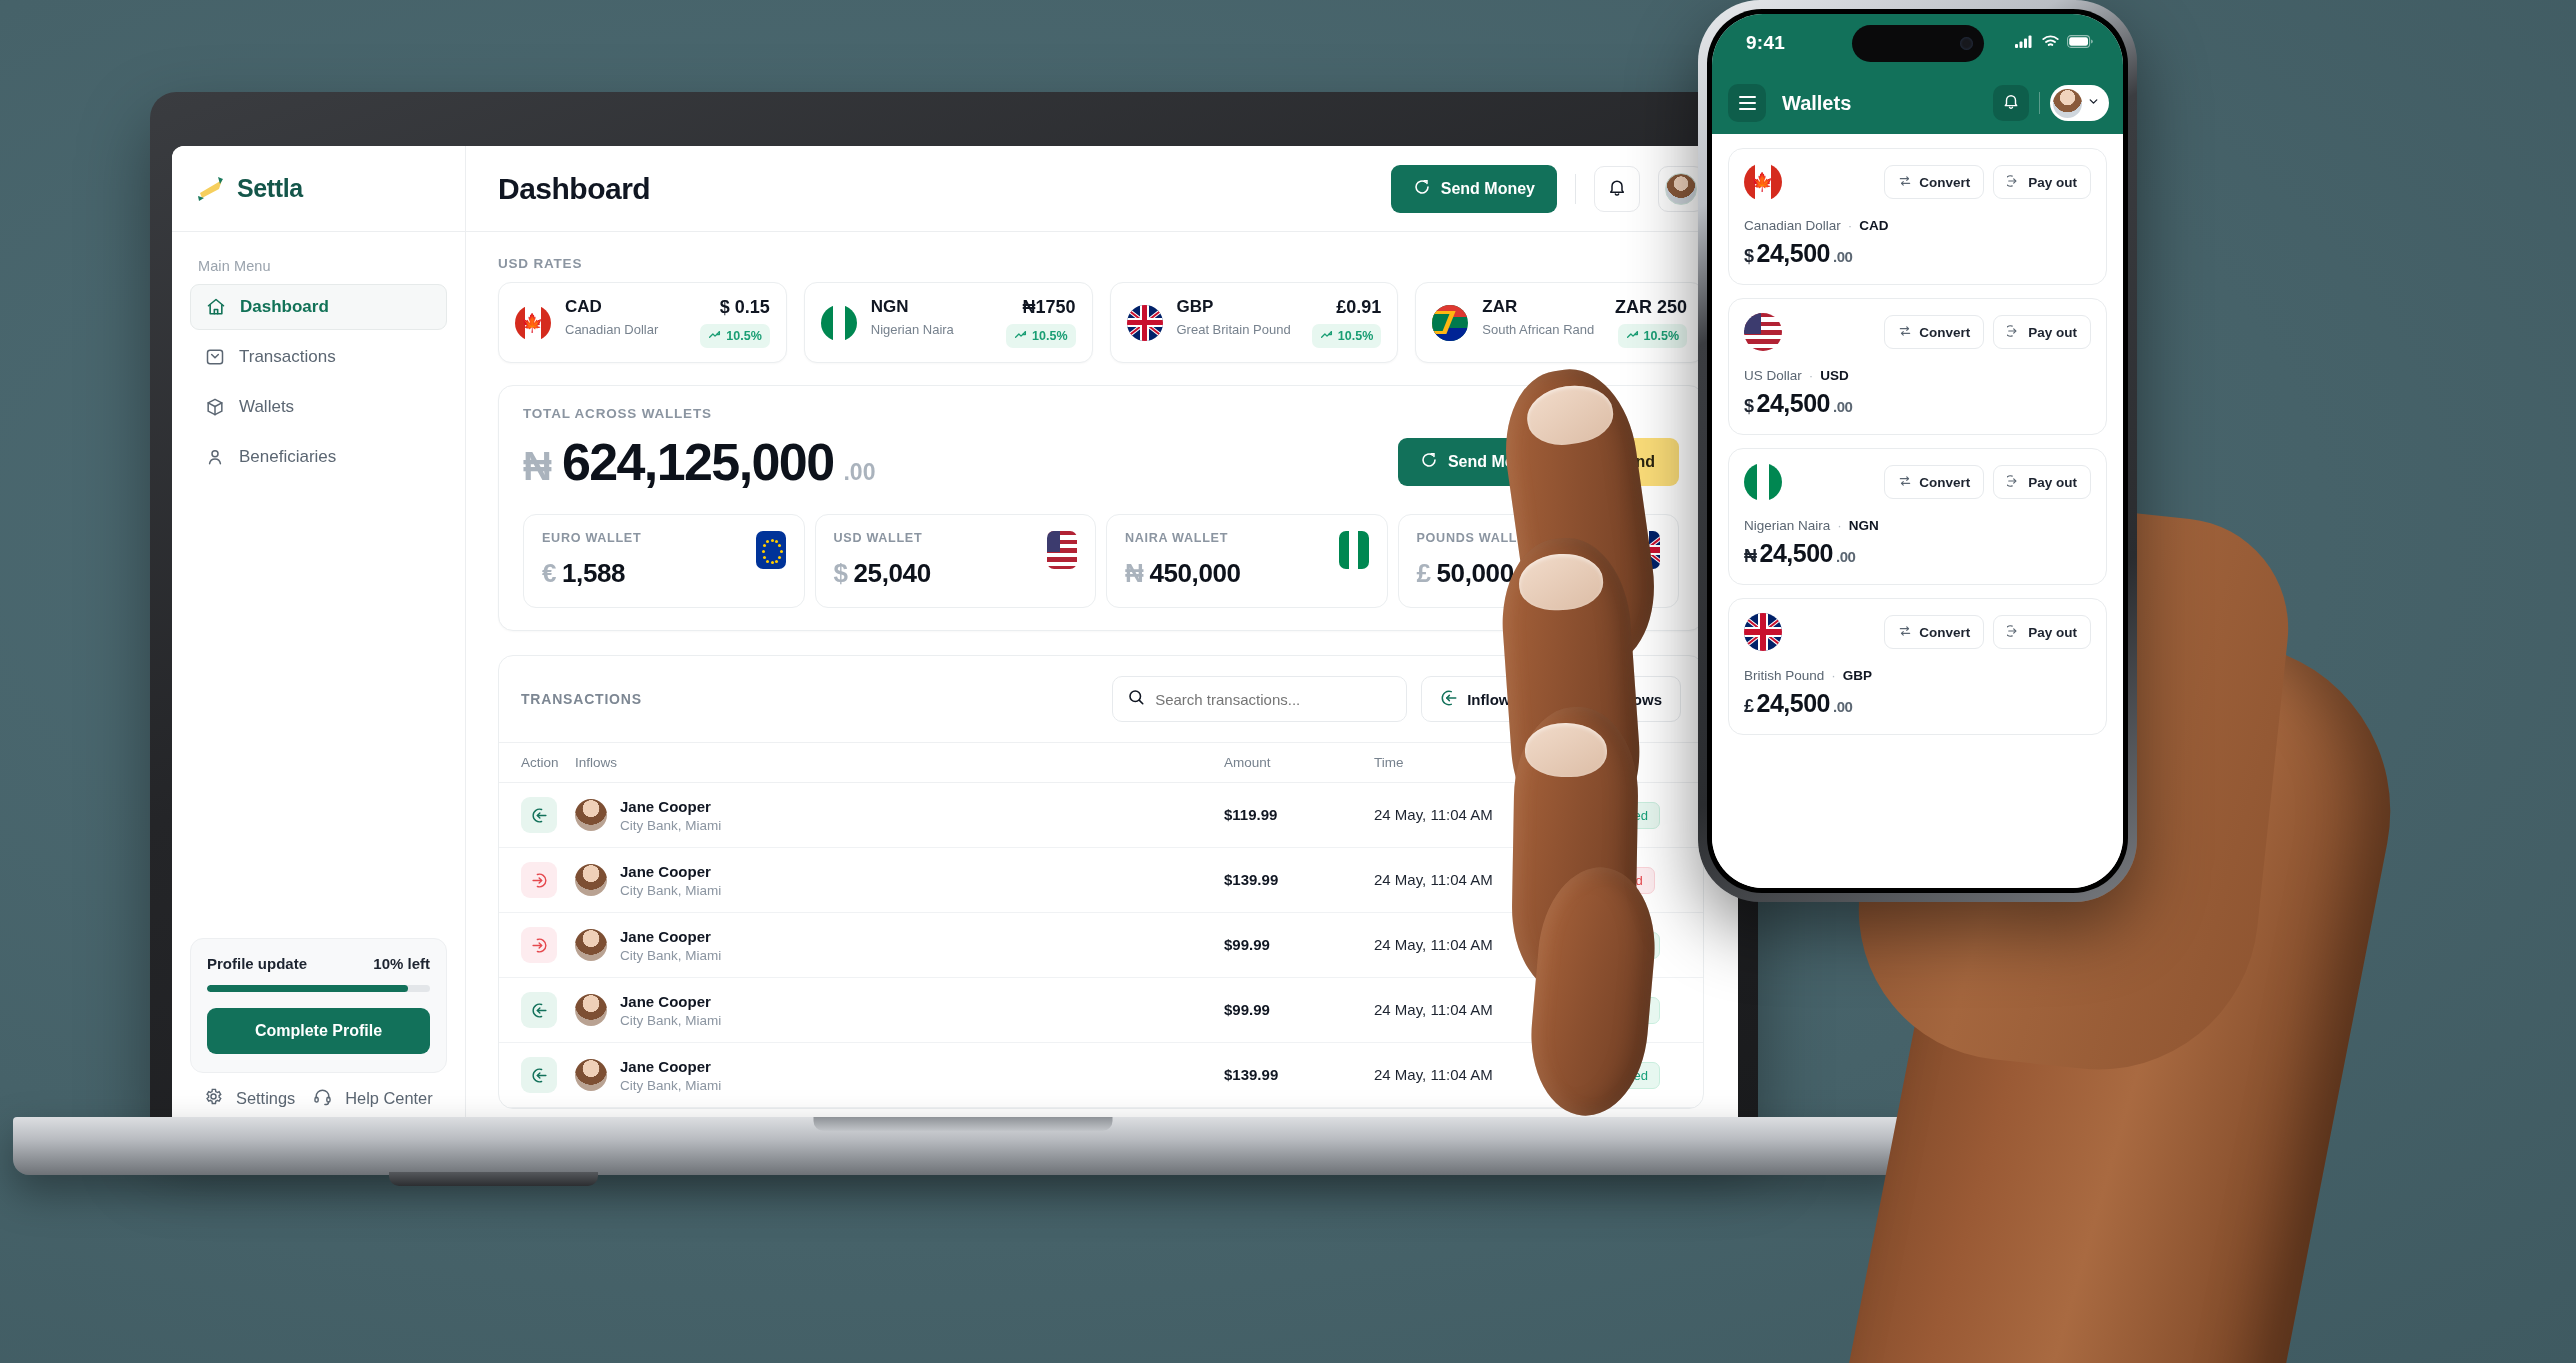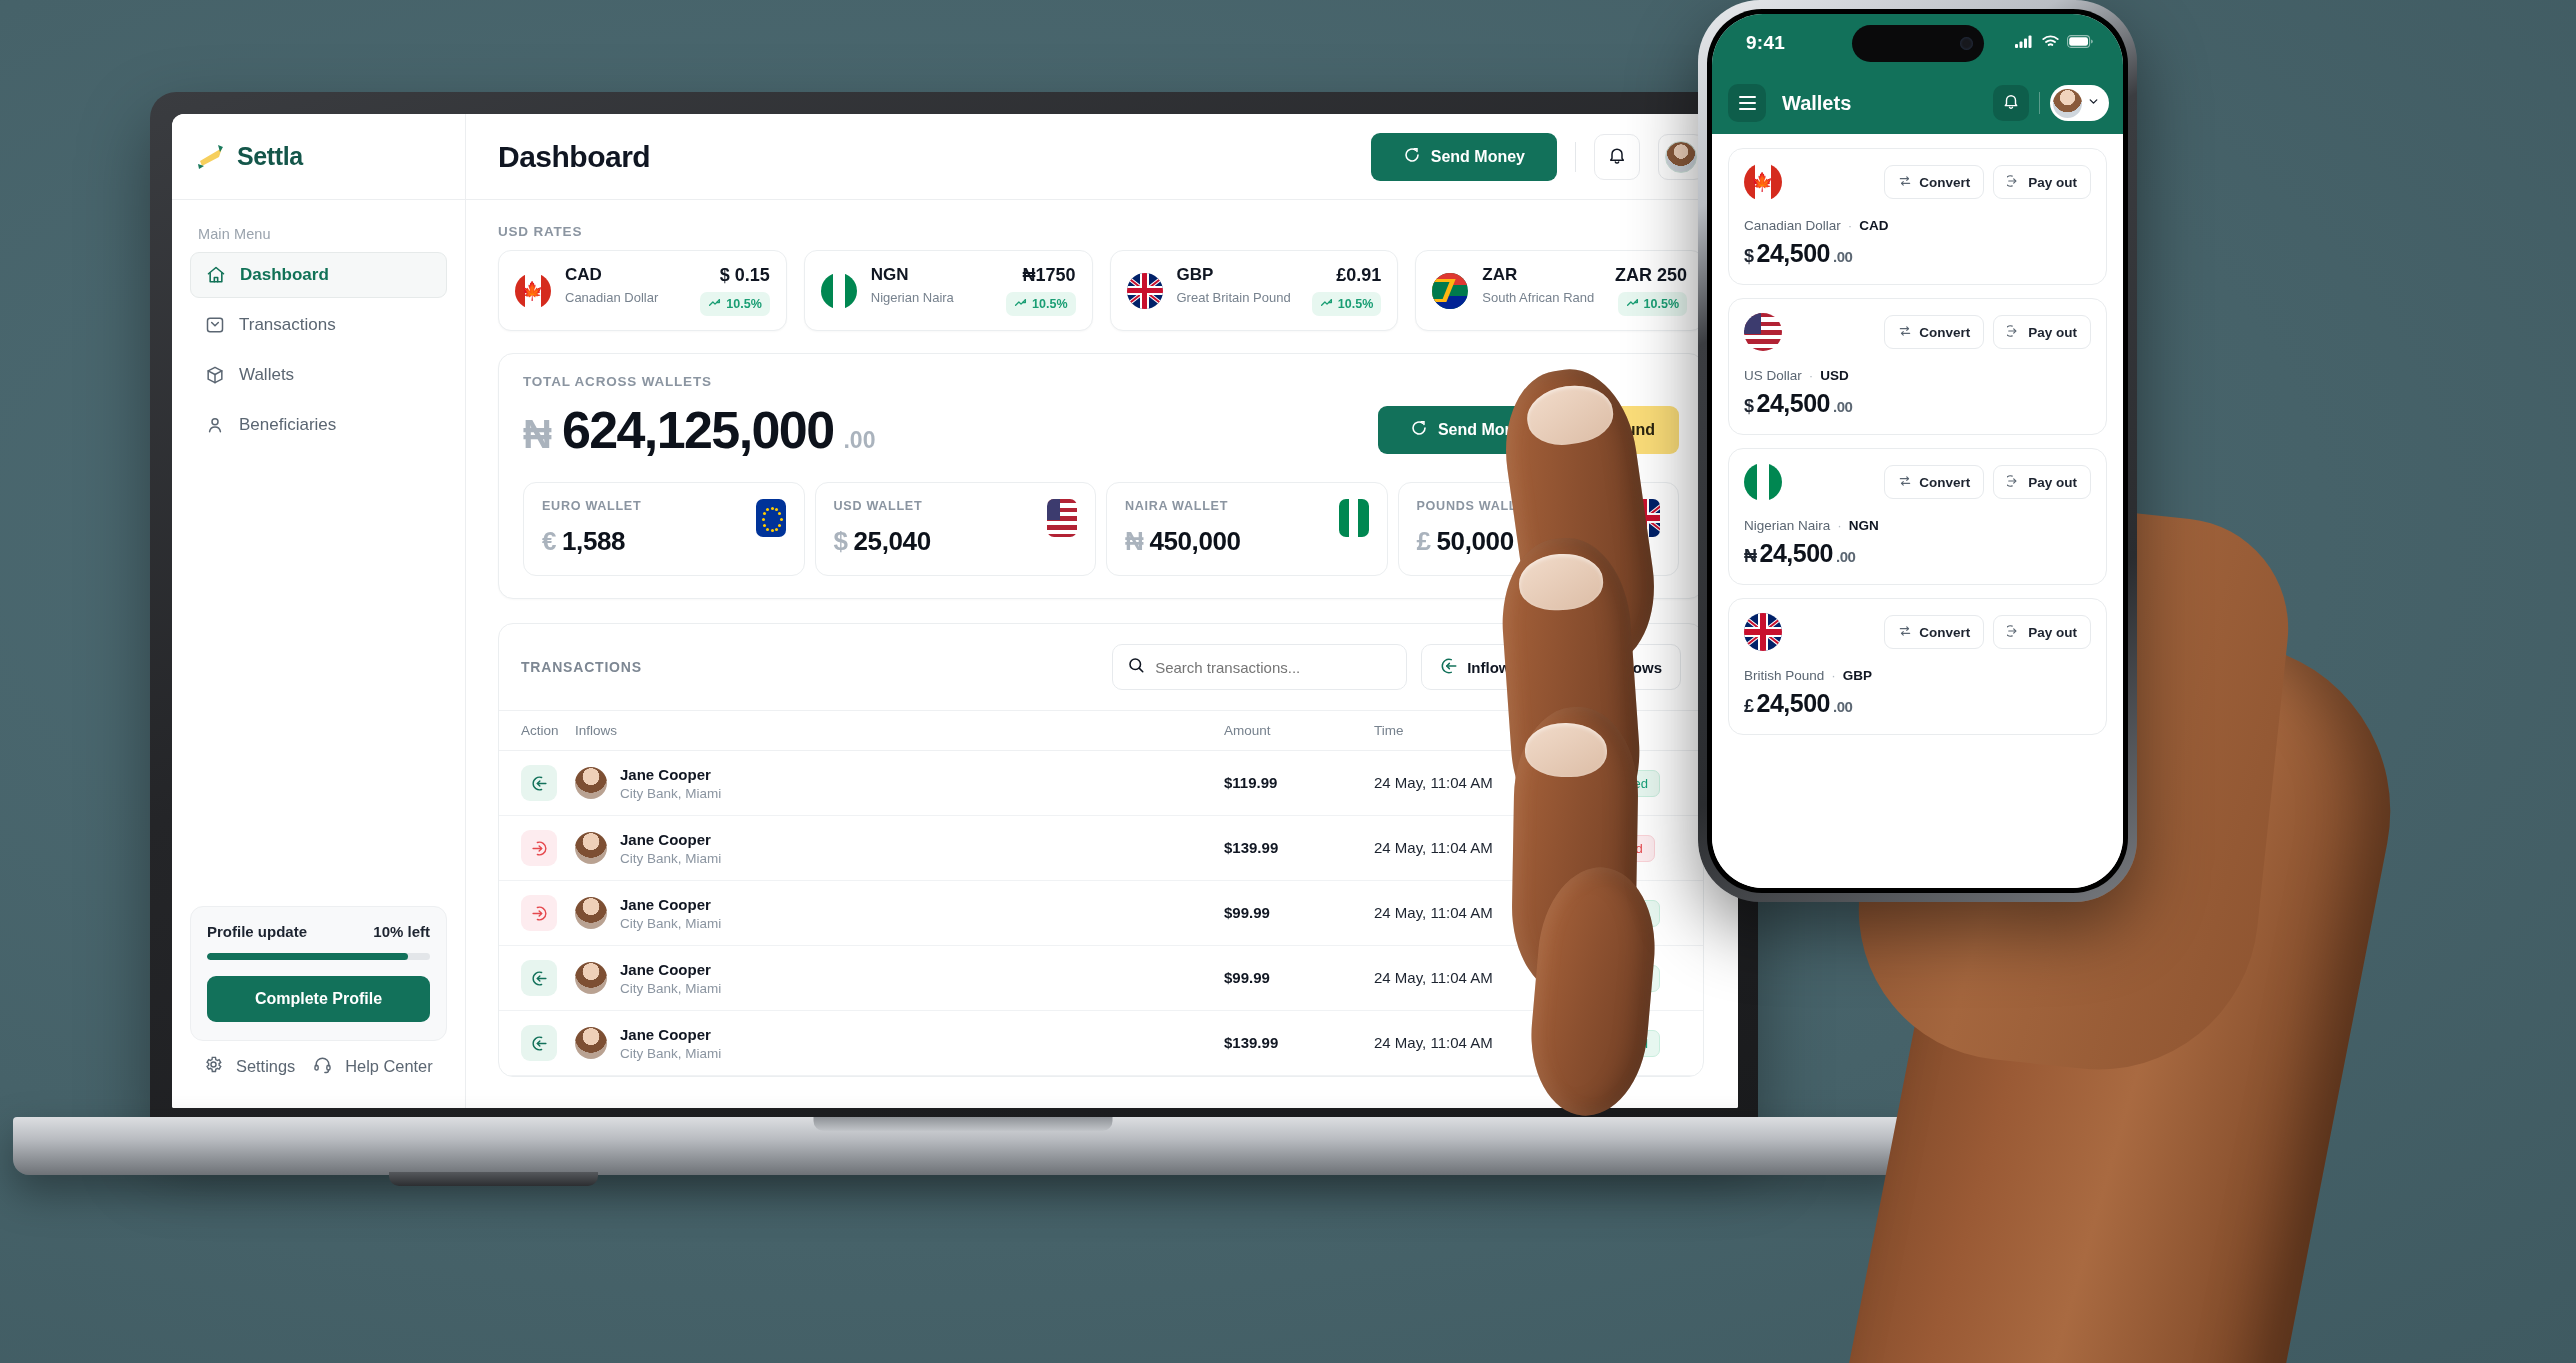--- a/index.html
+++ b/index.html
@@ -24,20 +24,21 @@
     box-shadow: 0 30px 70px rgba(0,0,0,.38);
     padding: 22px 20px 26px 22px;
   }
   #laptop-screen {
     width: 100%; height: 100%;
     background: #ffffff;
     border-radius: 12px 12px 2px 2px;
     overflow: hidden;
     position: relative;
     display: flex;
+    margin-top: 32px;
   }
   #laptop-base {
     position: absolute; left: -137px; top: 1025px; width: 1899px; height: 58px;
     background: linear-gradient(180deg,#dcdee1 0%, #b9bcc1 38%, #8f9398 72%, #6e7277 100%);
     border-radius: 4px 4px 16px 16px;
     box-shadow: 0 18px 40px rgba(0,0,0,.35);
   }
   #laptop-base:after{
     content:""; position:absolute; left:50%; transform:translateX(-50%);
     top:0; width:299px; height:14px;
@@ -96,21 +97,21 @@
   
   #main { flex: 1 1 auto; height: 100%; display: flex; flex-direction: column; background:#fff; overflow:hidden; }
   .topbar {
     height: 86px; flex: 0 0 86px; border-bottom: 1px solid #eceef0;
     display: flex; align-items: center; justify-content: space-between;
     padding: 0 34px 0 32px;
   }
   .page-title { font-size: 30px; font-weight: 700; color: #101622; letter-spacing: -0.5px; }
   .topbar-right { display: flex; align-items: center; gap: 18px; }
   .btn-send {
-    display: flex; align-items: center; gap: 10px; height: 48px; padding: 0 32px;
+    display: flex; align-items: center; gap: 10px; height: 48px; padding: 0 22px;
     background: #12715a; color: #fff; border: none; border-radius: 9px;
     font-size: 16px; font-weight: 700; cursor: pointer; font-family: inherit;
   }
   .divider-v { width: 1px; height: 30px; background: #e4e7ea; }
   .icon-btn {
     width: 46px; height: 46px; border-radius: 10px; border: 1px solid #e8eaed; background: #fff;
     display: flex; align-items: center; justify-content: center; cursor: pointer;
   }
   .avatar-btn {
     width: 46px; height: 46px; border-radius: 10px; border: 1px solid #e8eaed; background: #fff;

